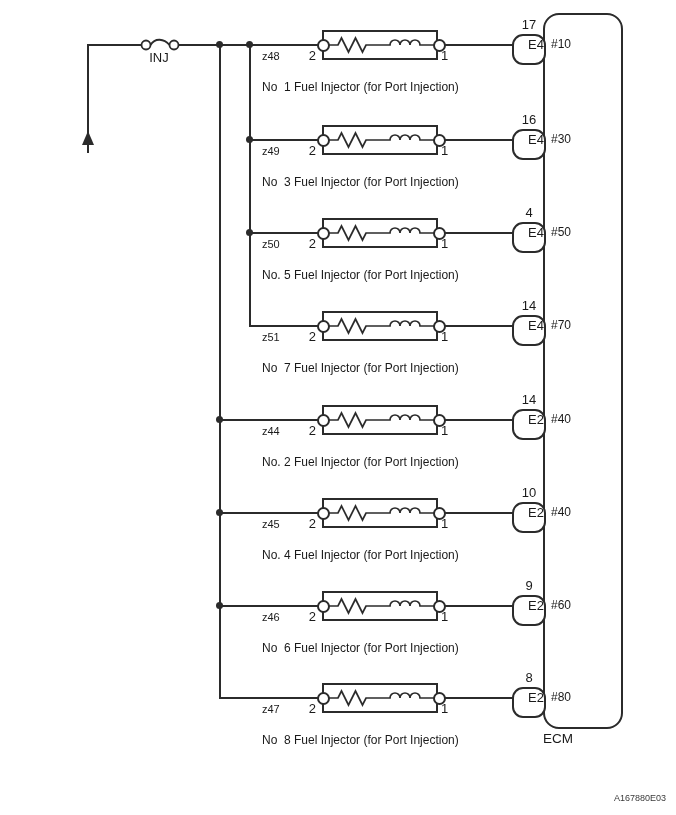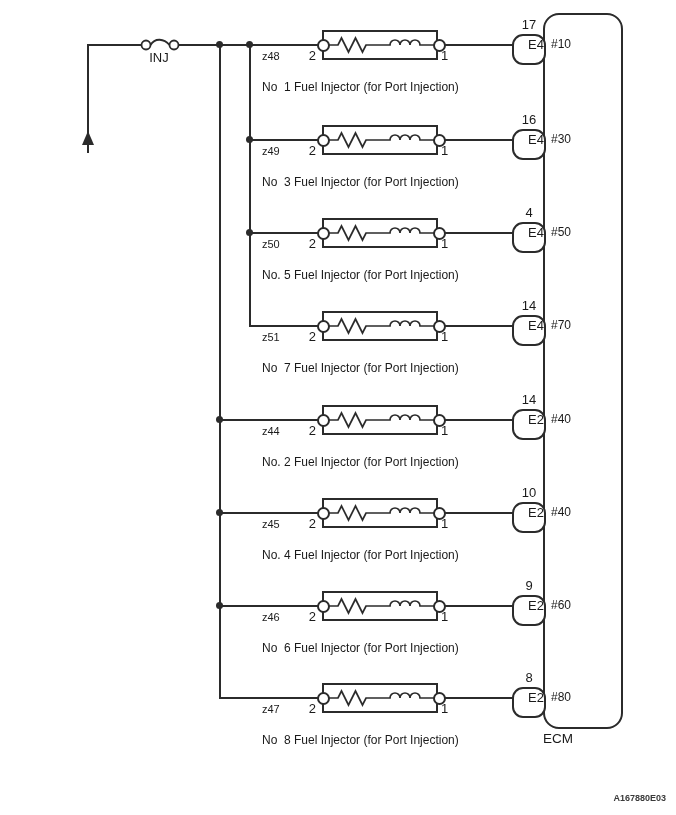--- a/index.html
+++ b/index.html
@@ -30,21 +30,21 @@
   .ecm{position:absolute;left:543px;top:13px;width:80px;height:716px;box-sizing:border-box;
        border:2px solid #2b2b2b;border-radius:16px;background:#fff;z-index:1;}
   .ecm-label{position:absolute;left:543px;top:731px;width:80px;text-align:left;font-size:13.5px;}
   .src-label{position:absolute;left:13px;top:158px;font-size:13.5px;}
   .inj-label{position:absolute;left:134px;top:50px;width:50px;text-align:center;font-size:13px;}
   .arrow-up{position:absolute;left:82px;top:131px;width:0;height:0;
             border-left:6px solid transparent;border-right:6px solid transparent;
             border-bottom:14px solid #2b2b2b;}
   .fuse-svg{position:absolute;left:139px;top:34px;width:42px;height:22px;}
   .figcode{position:absolute;left:566px;top:793px;width:100px;text-align:right;
-           font-size:9px;color:#3a3a3a;font-weight:bold;}
+           font-size:9px;color:#3a3a3a;}
 </style>
 </head>
 <body>
 
 <div id="canvas">
 
   <div class="ecm"></div>
   <div class="ecm-label">ECM</div>
 
   <div class="vwire" style="left:87px;top:44px;height:109px;"></div>

